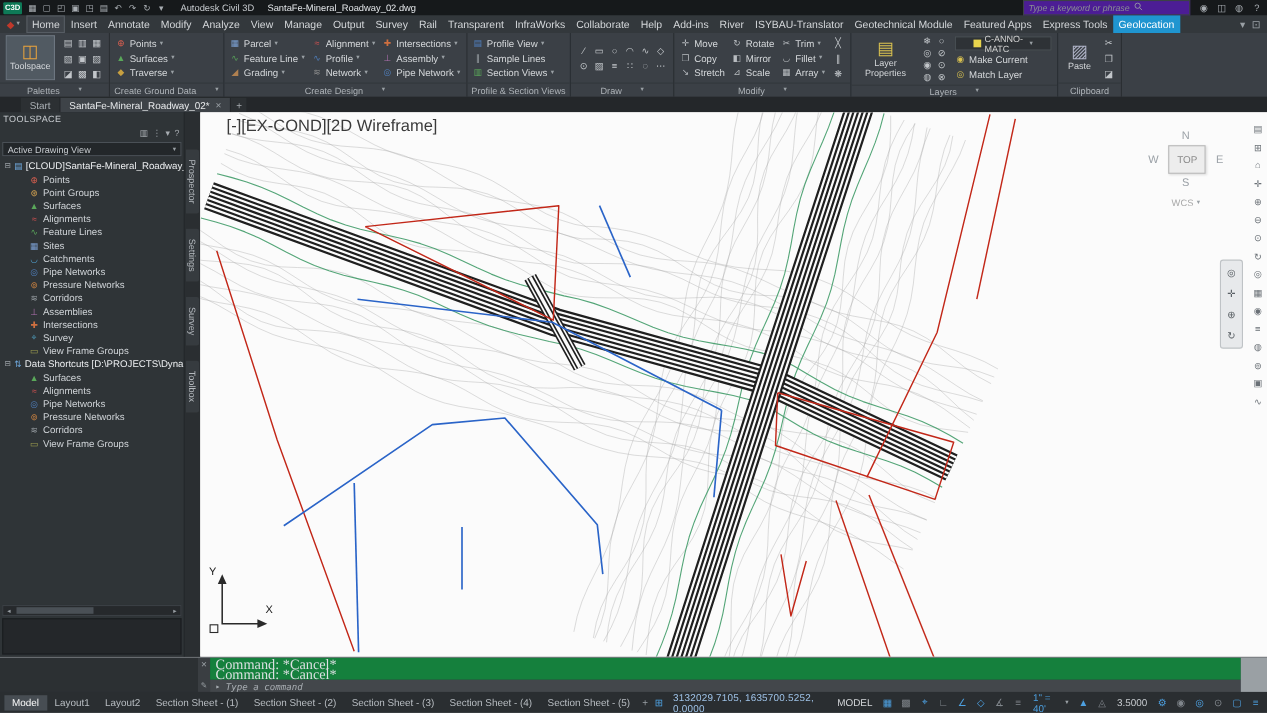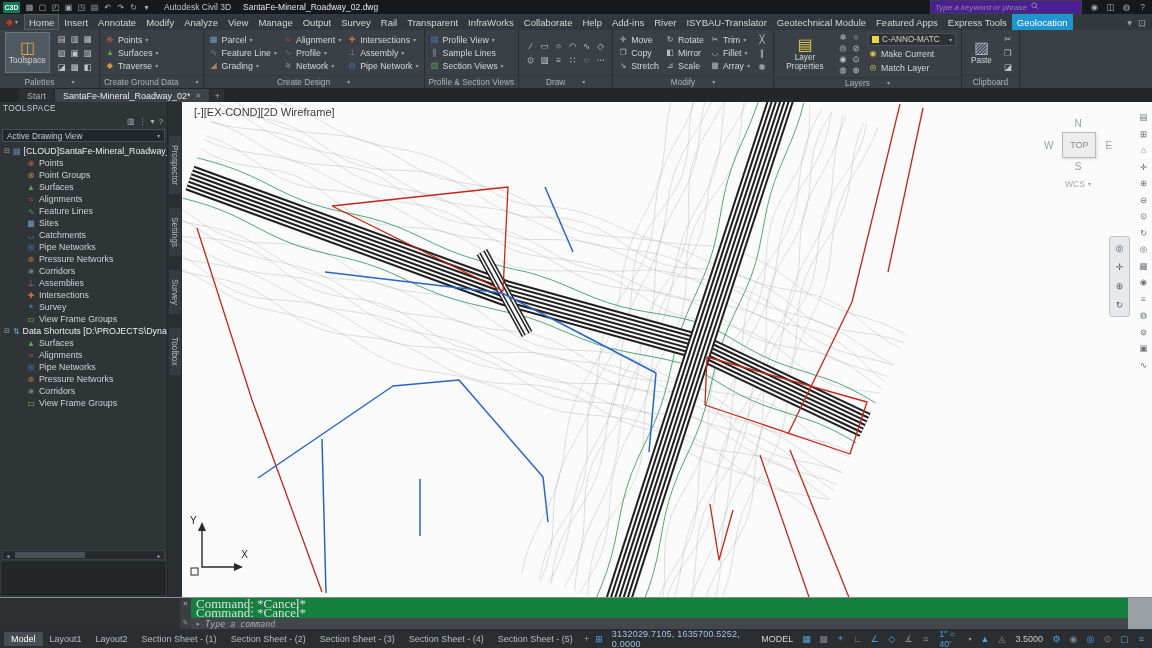--- a/index.html
+++ b/index.html
@@ -38,21 +38,21 @@
 .rib-col{display:flex;flex-direction:column;justify-content:space-between;padding:1px 0}
 .rib-item{display:flex;align-items:center;gap:3px;height:13px;cursor:pointer;white-space:nowrap}
 .rib-item .ric{width:10px;text-align:center;font-size:8px}
 .rib-item .rlb{font-size:8.8px;color:#d4d7da}
 .icon-grid{display:grid;gap:1px;align-content:center}
 .icon-grid.c6{grid-template-columns:repeat(6,13px);grid-auto-rows:13px}
 .icon-grid.c3{grid-template-columns:repeat(3,12px);grid-auto-rows:13px}
 .icon-grid.c2{grid-template-columns:repeat(2,12px);grid-auto-rows:10px}
 .icon-grid.c1{grid-template-columns:12px;grid-auto-rows:13px}
 .gi{display:flex;align-items:center;justify-content:center;font-size:8.5px;color:#c2c6ca;cursor:pointer}
-.layer-combo{display:flex;align-items:center;gap:3px;background:#2e3236;border:1px solid #4a5056;height:13px;padding:0 3px;width:88px;cursor:pointer}
+.layer-combo{display:flex;align-items:center;gap:3px;background:#2e3236;border:1px solid #4a5056;height:13px;padding:0 16px;width:88px;cursor:pointer}
 .chip{width:7px;height:7px;flex:0 0 auto}
 .layer-combo .rlb{flex:1;font-size:8.2px}
 
 
 #doctabs{height:14px;background:#24272a;display:flex;align-items:flex-end;font-size:9px;color:#a8adb2;padding-left:19px}
 .doc-tab{padding:0 8px;height:13px;display:flex;align-items:center;gap:5px;background:#2c3033;margin-right:1px;cursor:pointer;white-space:nowrap}
 .doc-tab.active{background:#3e4348;color:#e8eaec}
 .doc-close{font-size:7px;color:#9aa0a5}
 .doc-plus{width:14px;height:13px;display:flex;align-items:center;justify-content:center;background:#2c3033;cursor:pointer}
 
@@ -72,21 +72,21 @@
 .sb-arrow{width:10px;text-align:center;font-size:6px;color:#9aa0a5;cursor:pointer}
 .sb-track{flex:1;height:8px;position:relative}
 .sb-thumb{position:absolute;left:2px;top:1px;width:70px;height:6px;background:#4a5056;cursor:pointer}
 #ts-preview{height:33px;background:#24272a;border-top:1px solid #1a1d20;margin:1px 2px 2px 2px;border:1px solid #1a1d20}
 #sidetabs{width:14px;background:#2a2e31;display:flex;flex-direction:column;align-items:center;padding-top:34px;gap:14px}
 .side-tab{writing-mode:vertical-rl;font-size:8.3px;color:#b4b9be;background:#363b3f;padding:9px 1px;border-radius:0 2px 2px 0;cursor:pointer}
 
 
 #viewport{flex:1;position:relative;background:#fbfbfb;overflow:hidden}
 #cad-svg{position:absolute;inset:0;width:100%;height:100%}
-#vp-label{position:absolute;top:4px;left:12px;font-size:11px;color:#3a3a3a;z-index:3}
+#vp-label{position:absolute;top:4px;left:24px;font-size:15px;color:#3a3a3a;z-index:3}
 #viewcube{position:absolute;top:16px;right:28px;width:92px;color:#9aa0a6;text-align:center;font-size:10px;z-index:3}
 .vc-row{display:flex;align-items:center;justify-content:center;gap:9px;margin:3px 0}
 .vc-top{width:34px;height:26px;background:#ededed;border:1px solid #b8b8b8;color:#8a8a8a;display:flex;align-items:center;justify-content:center;font-size:9px;cursor:pointer;box-shadow:1px 1px 2px rgba(0,0,0,.12)}
 .vc-wcs{font-size:8.5px;margin-top:7px;color:#a8a8a8;cursor:pointer;display:flex;align-items:center;justify-content:center;gap:3px}
 #navbar-float{position:absolute;right:22px;top:134px;width:21px;background:rgba(228,230,232,.88);border:1px solid #bfc3c6;border-radius:3px;display:flex;flex-direction:column;align-items:center;padding:6px 0;gap:9px;z-index:3}
 #navbar-float span{color:#5a6065;font-size:9px;cursor:pointer}
 #nav-strip{position:absolute;right:1px;top:10px;display:flex;flex-direction:column;gap:6.5px;align-items:center;z-index:3}
 #nav-strip span{color:#6a7076;font-size:8.5px;cursor:pointer;width:15px;text-align:center}
 #ucs{position:absolute;left:6px;bottom:18px;z-index:3;color:#222}
 #ucs .ax-y{position:absolute;left:2px;top:-4px;font-size:10px}

